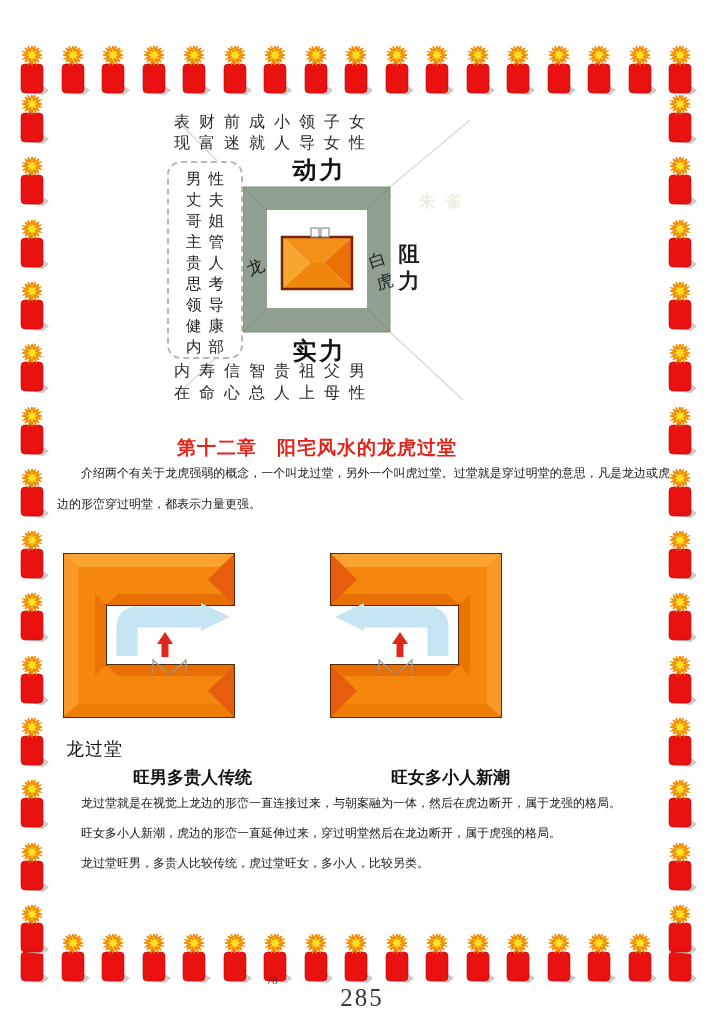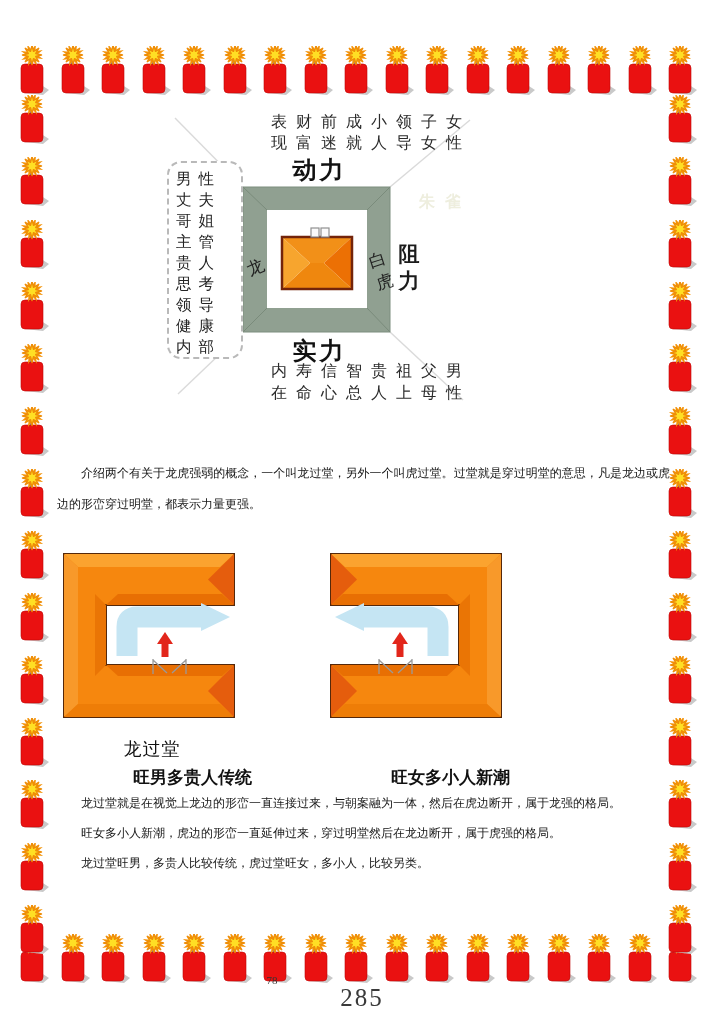--- a/index.html
+++ b/index.html
@@ -4,60 +4,60 @@
 <style>
   html,body{margin:0;padding:0;background:#ffffff;}
   .page{position:relative;width:724px;height:1024px;background:#ffffff;overflow:hidden;
         font-family:"Liberation Serif","DejaVu Serif",serif;color:#151515;}
   #fc-layer{position:absolute;left:0;top:0;width:724px;height:1024px;z-index:1;}
   .fc{position:absolute;width:34px;height:50px;}
 
   
   .compass{position:absolute;left:165px;top:108px;width:320px;height:300px;z-index:2;}
   .compass-svg{position:absolute;left:0;top:0;width:320px;height:300px;}
-  .crow{position:absolute;left:0;width:306px;text-align:right;font-size:16px;
+  .crow{position:absolute;left:0;width:306px;text-align:left;font-size:16px;
         letter-spacing:9px;text-indent:9px;color:#2b2b2b;white-space:nowrap;}
   .crow.t1{top:4px;} .crow.t2{top:25px;} .crow.b1{top:253px;} .crow.b2{top:275px;}
   .big-label{position:absolute;left:0;width:306px;text-align:center;
         font-family:"Liberation Sans","DejaVu Sans",sans-serif;font-weight:bold;
         font-size:24px;letter-spacing:3px;text-indent:3px;color:#111;}
   .big-label.top{top:46px;} .big-label.bottom{top:227px;}
   .inner-top{position:absolute;top:84px;left:0;width:306px;text-align:right;
         font-size:16px;letter-spacing:10px;text-indent:10px;color:#eeeede;font-weight:600;}
   .inner-bottom{position:absolute;top:204px;left:0;width:306px;text-align:center;
         font-size:18px;letter-spacing:9px;text-indent:9px;color:#1c1c1c;font-weight:600;}
   .inner-left{position:absolute;left:82px;top:148px;font-size:17px;color:#222;
         transform:rotate(-24deg);}
   .inner-right{position:absolute;left:206px;top:140px;width:20px;line-height:23px;
         font-size:17px;color:#222;text-align:center;transform:rotate(-18deg);}
   .side-label{position:absolute;width:26px;text-align:center;font-size:21px;
         line-height:27px;font-weight:600;color:#1b1b1b;}
   .side-label.left{left:49px;top:133px;} .side-label.right{left:231px;top:133px;}
   .dashed-box{position:absolute;left:2px;top:53px;width:76px;height:198px;
         border:2px dashed #b9b9b9;border-radius:14px;background:#fff;box-sizing:border-box;
         padding-top:5px;}
-  .dashed-box .row,.right-col .row{font-size:15.5px;line-height:21px;
+  .dashed-box .row,.right-col .row{font-size:15.5px;line-height:21px;text-align:center;
         letter-spacing:7px;text-indent:7px;color:#242424;white-space:nowrap;}
   .right-col{position:absolute;left:255px;top:60px;width:52px;}
   .right-col .row{line-height:20.6px;letter-spacing:8px;text-indent:8px;}
 
   
   .chapter-title{position:absolute;left:62px;top:435px;width:510px;text-align:center;
         font-family:"Liberation Sans","DejaVu Sans",sans-serif;font-weight:bold;
         font-size:19px;letter-spacing:1px;color:#e0241a;z-index:2;}
   .textblock{position:absolute;left:57px;width:613px;z-index:2;}
   .textblock p{margin:0;text-indent:2em;line-height:31px;font-size:12px;
         text-align:justify;color:#161616;}
   .tb1{top:458px;} .tb2{top:788px;}
   .tb2 p{line-height:30px;}
 
   
   .figure-svg{position:absolute;width:172px;height:165px;z-index:2;}
   .fig-left{left:63px;top:553px;} .fig-right{left:330px;top:553px;}
-  .fig-caption{position:absolute;width:172px;text-align:center;font-size:18px;
+  .fig-caption{position:absolute;width:172px;text-align:left;font-size:18px;
         letter-spacing:1px;color:#111;z-index:2;}
   .fig-sub{position:absolute;width:200px;text-align:right;font-size:17px;
         font-weight:bold;color:#111;z-index:2;}
   .cap-left{left:66px;top:737px;} .cap-right{left:324px;top:737px;}
   .sub-left{left:52px;top:766px;} .sub-right{left:310px;top:766px;}
 
   
   .pg-small{position:absolute;left:252px;top:974px;width:40px;text-align:center;
         font-size:11px;color:#333;z-index:3;}
   .pg-big{position:absolute;left:0;top:984px;width:724px;text-align:center;
@@ -339,20 +339,21 @@
       <div class="row">领导</div>
       <div class="row">健康</div>
       <div class="row">内部</div>
     </div>
 
 
     <div class="crow b1">内寿信智贵祖父男</div>
     <div class="crow b2">在命心总人上母性</div>
   </div>
 
+  <div class="chapter-title">第十二章　阳宅风水的龙虎过堂</div>
   <div class="textblock tb1">
     <p>介绍两个有关于龙虎强弱的概念，一个叫龙过堂，另外一个叫虎过堂。过堂就是穿过明堂的意思，凡是龙边或虎边的形峦穿过明堂，都表示力量更强。</p>
   </div>
 
   <svg class="figure-svg fig-left" viewBox="0 0 172 165">
     <use href="#cshape"></use>
   </svg>
   <svg class="figure-svg fig-right" viewBox="0 0 172 165">
     <use href="#cshape" transform="translate(172,0) scale(-1,1)"></use>
   </svg>

